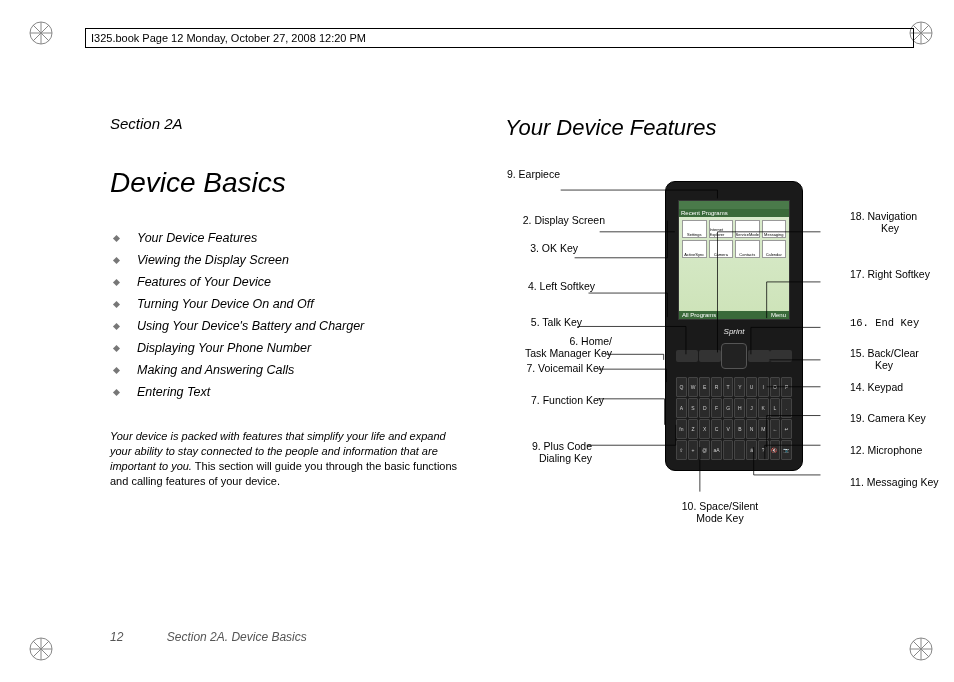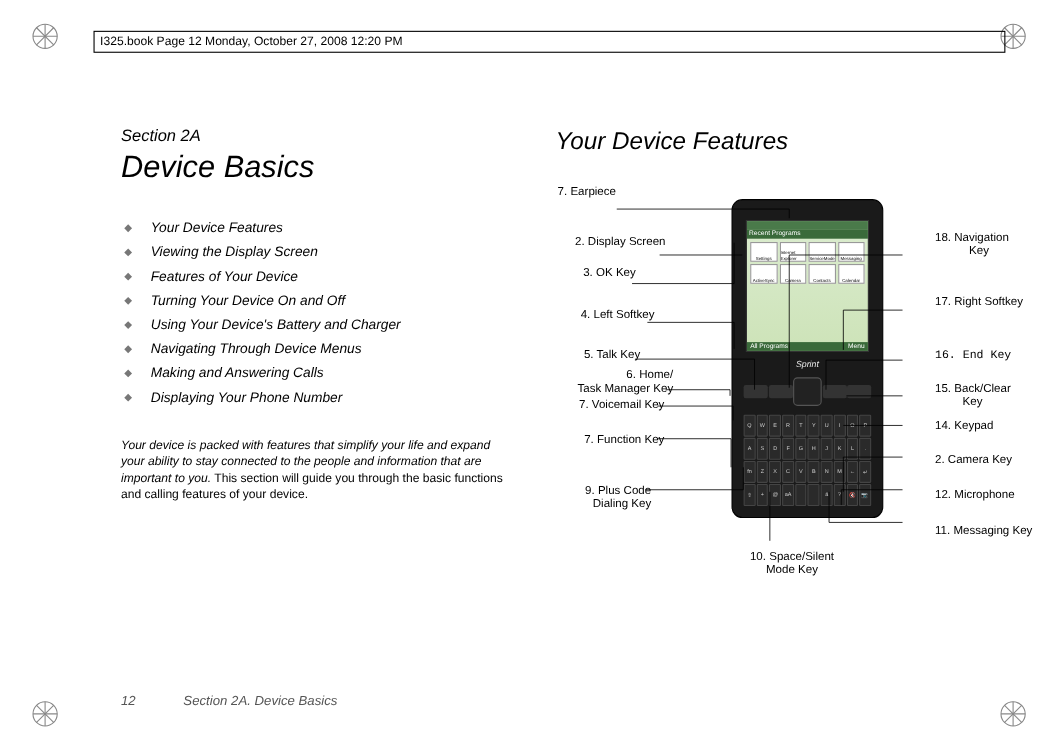--- a/index.html
+++ b/index.html
@@ -38,21 +38,21 @@
     bottom: 70px;
     display: flex;
     gap: 35px;
   }
   .left-col { width: 360px; }
   .right-col { flex: 1; position: relative; }
   .section-label {
     font-style: italic;
     font-size: 15px;
     color: #000;
-    margin-bottom: 4px;
+    margin-bottom: 35px;
   }
   .main-title {
     font-style: italic;
     font-weight: normal;
     font-size: 28px;
     margin-bottom: 28px;
     color: #000;
   }
   .toc {
     list-style: none;
@@ -295,29 +295,29 @@
       <li>
           <span class="diamond"></span>
           <span>Turning Your Device On and Off</span>
         </li>
       <li>
           <span class="diamond"></span>
           <span>Using Your Device's Battery and Charger</span>
         </li>
       <li>
           <span class="diamond"></span>
-          <span>Navigating Through Device Menus</span>
+          <span>Displaying Your Phone Number</span>
         </li>
       <li>
           <span class="diamond"></span>
           <span>Making and Answering Calls</span>
         </li>
       <li>
           <span class="diamond"></span>
-          <span>Displaying Your Phone Number</span>
+          <span>Entering Text</span>
         </li>
     </ul>
     <p class="intro-text">
       <span class="lead">Your device is packed with features that simplify your life and expand your ability to stay connected to the people and information that are important to you.</span><span> This section will guide you through the basic functions and calling features of your device.</span>
     </p>
   </div>
 
   <div class="right-col">
     <div class="right-title">Your Device Features</div>
 
@@ -413,38 +413,38 @@
           <polyline points="340,290 280,290 280,305"></polyline>
           <polyline points="340,258 282,258 282,292"></polyline>
           <polyline points="340,227 282,227"></polyline>
           <polyline points="340,198 285,198"></polyline>
           <polyline points="340,163 265,163 265,192"></polyline>
           <polyline points="340,114 282,114 282,153"></polyline>
           <polyline points="340,60 229,60 229,190"></polyline>
         </g>
       </svg>
 
-      <div class="callout left" style="left:-5px; top:8px; width:60px;">7. Earpiece</div>
+      <div class="callout left" style="left:-5px; top:8px; width:60px;">9. Earpiece</div>
       <div class="callout left" style="left:-5px; top:54px; width:105px;">2. Display Screen</div>
       <div class="callout left" style="left:-5px; top:82px; width:78px;">3. OK Key</div>
       <div class="callout left" style="left:-5px; top:120px; width:95px;">4. Left Softkey</div>
       <div class="callout left" style="left:-5px; top:156px; width:82px;">5. Talk Key</div>
       <div class="callout left" style="left:-5px; top:175px; width:112px;">6. Home/</div>
       <div class="callout left" style="left:-5px; top:187px; width:112px;">Task Manager Key</div>
       <div class="callout left" style="left:-5px; top:202px; width:104px;">7. Voicemail Key</div>
       <div class="callout left" style="left:-5px; top:234px; width:104px;">7. Function Key</div>
       <div class="callout left" style="left:-5px; top:280px; width:92px;">9. Plus Code</div>
       <div class="callout left" style="left:-5px; top:292px; width:92px;">Dialing Key</div>
 
       <div class="callout" style="left:165px; top:340px; width:100px; text-align:center;">10. Space/Silent</div>
       <div class="callout" style="left:165px; top:352px; width:100px; text-align:center;">Mode Key</div>
 
       <div class="callout right" style="left:345px; top:316px;">11. Messaging Key</div>
       <div class="callout right" style="left:345px; top:284px;">12. Microphone</div>
-      <div class="callout right" style="left:345px; top:252px;">2. Camera Key</div>
+      <div class="callout right" style="left:345px; top:252px;">19. Camera Key</div>
       <div class="callout right" style="left:345px; top:221px;">14. Keypad</div>
       <div class="callout right" style="left:345px; top:187px;">15. Back/Clear</div>
       <div class="callout right" style="left:370px; top:199px;">Key</div>
       <div class="callout right" style="left:345px; top:157px;font-family:Liberation Mono, monospace;">16. End Key</div>
       <div class="callout right" style="left:345px; top:108px;">17. Right Softkey</div>
       <div class="callout right" style="left:345px; top:50px;">18. Navigation</div>
       <div class="callout right" style="left:376px; top:62px;">Key</div>
     </div>
   </div>
 </div>

